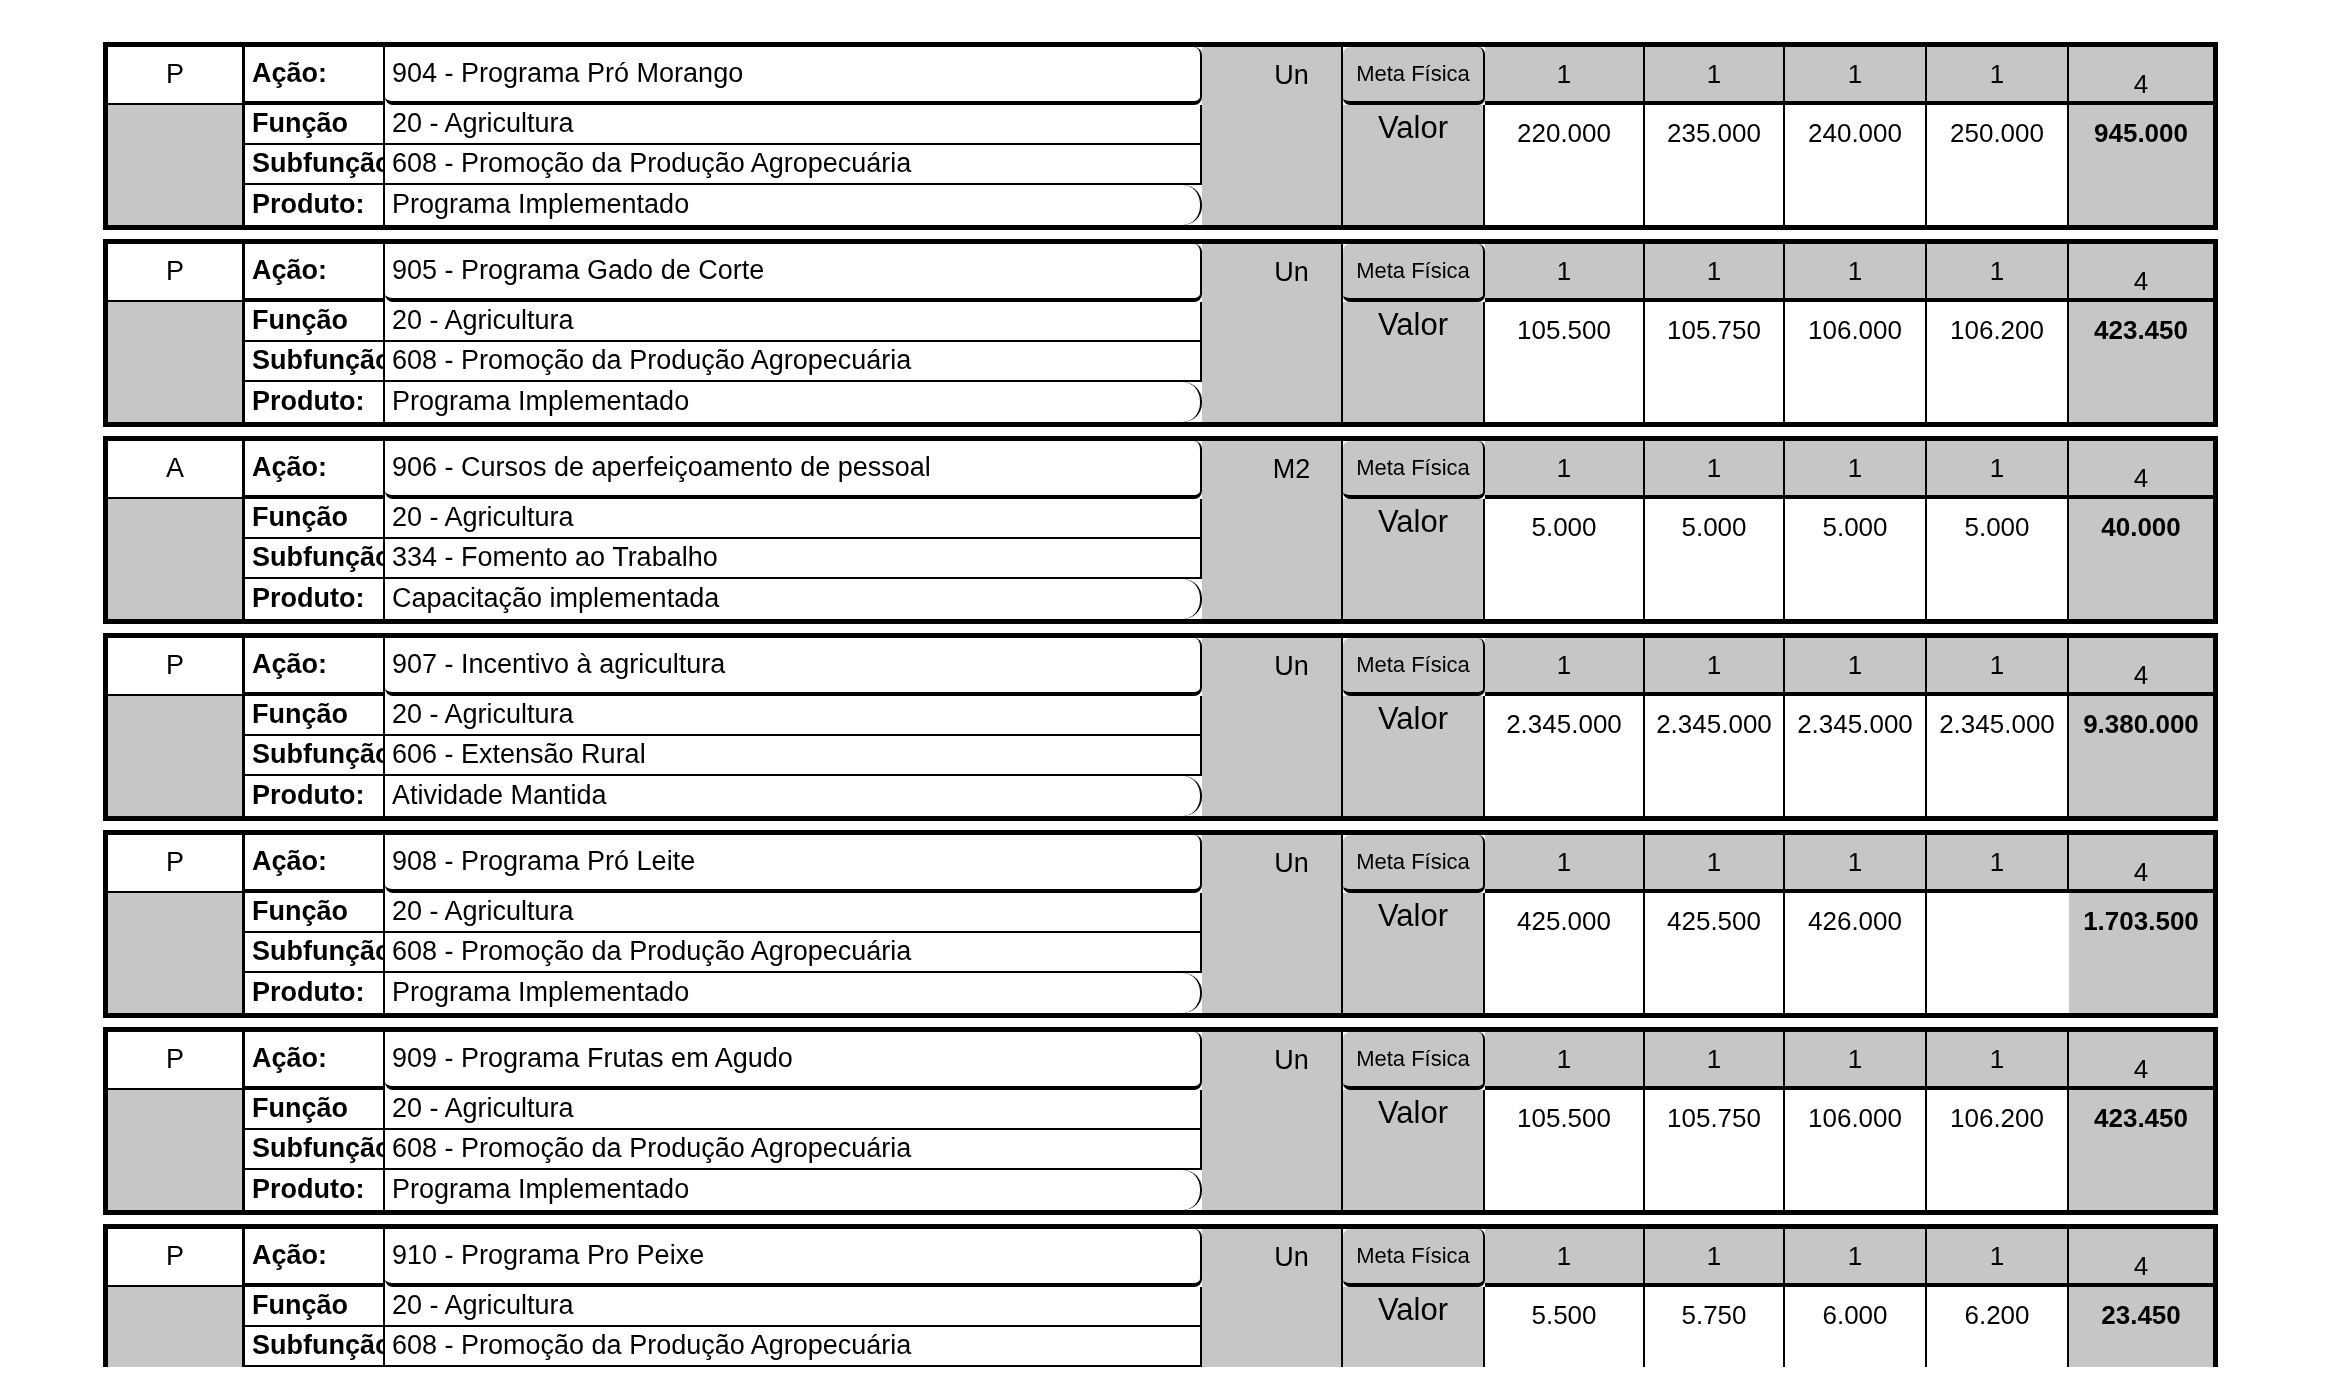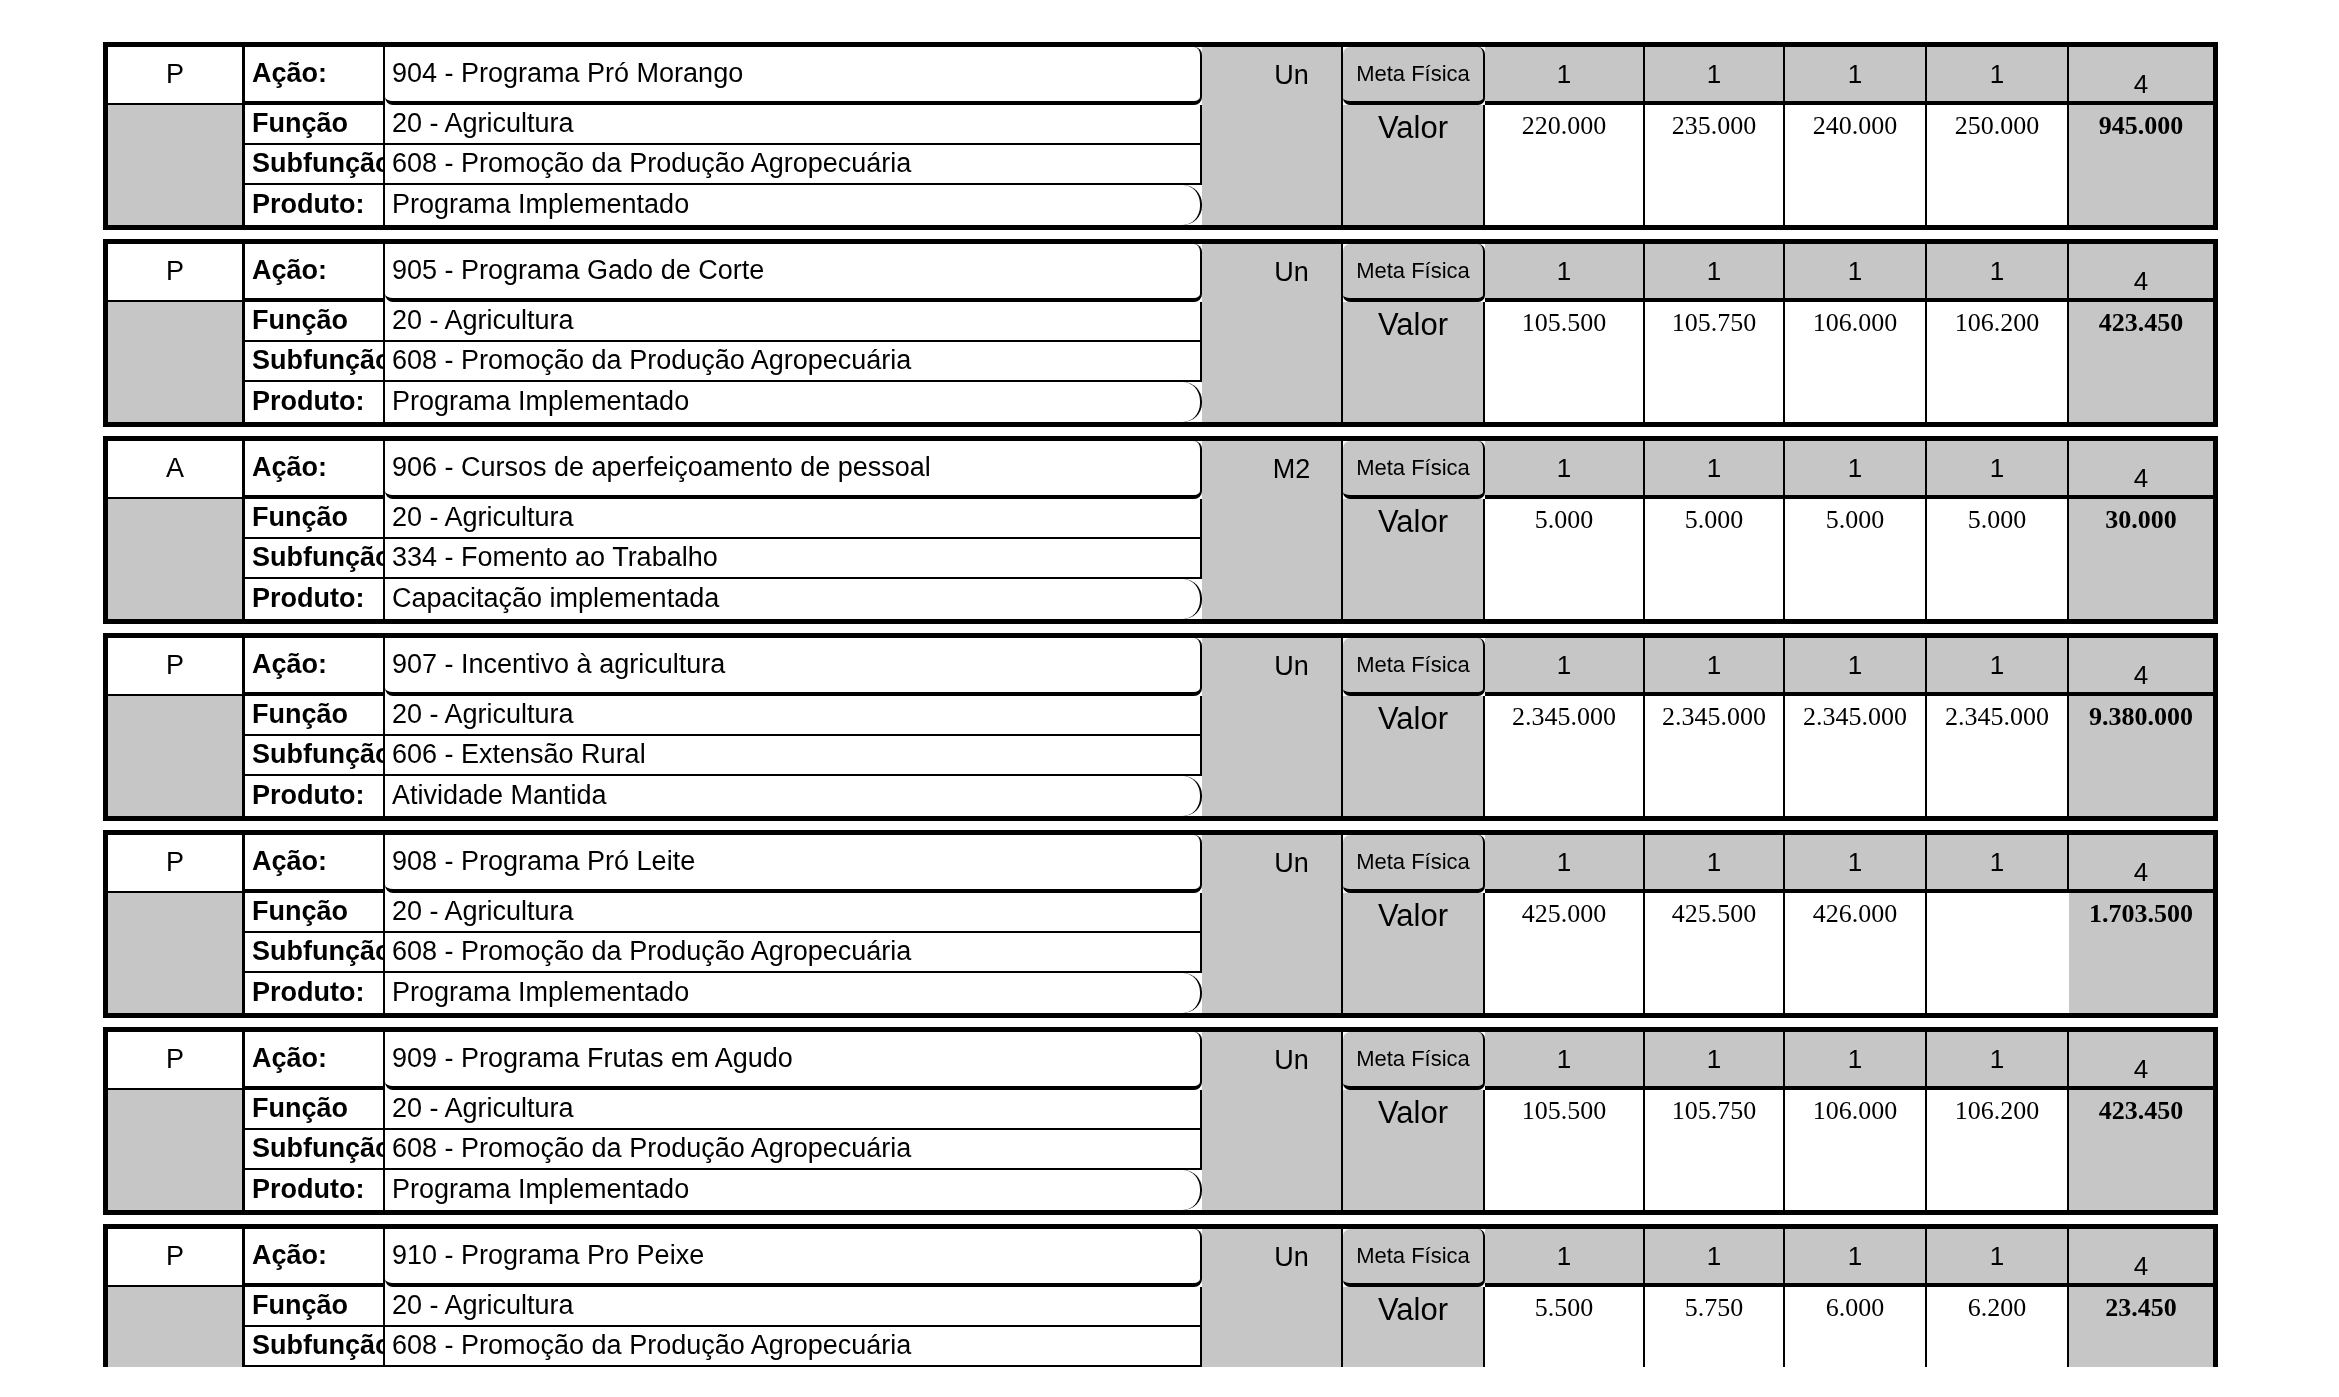--- a/index.html
+++ b/index.html
@@ -26,21 +26,21 @@
 
   .cell{
     box-sizing:border-box;display:flex;align-items:center;
     border:0 solid #000;background:#fff;
     font-size:27px;line-height:1.1;white-space:nowrap;overflow:hidden;
   }
   .g{background:#c6c6c6;}
   .bold{font-weight:bold;}
   .num{font-size:26px;justify-content:center;}
   .padl{padding-left:7px;}
-  .top{align-items:flex-start;padding-top:7px;font-family:Liberation Serif, serif;}
+  .top{align-items:flex-start;padding-top:14px;}
 
   
   .ind        {grid-column:1;grid-row:1;justify-content:center;border-right-width:3px;border-bottom-width:2px;}
   .ind-rest   {grid-column:1;grid-row:2/-1;border-right-width:3px;}
   .lab-acao   {grid-column:2;grid-row:1;border-right-width:2px;border-bottom-width:4px;}
   .desc-acao  {grid-column:3;grid-row:1;border-right-width:2px;border-bottom-width:4px;border-radius:8px;}
   .lab-fun    {grid-column:2;grid-row:2;border-right-width:2px;border-bottom-width:2px;}
   .desc-fun   {grid-column:3;grid-row:2;border-right-width:2px;border-bottom-width:2px;}
   .lab-sub    {grid-column:2;grid-row:3;border-right-width:2px;border-bottom-width:2px;}
   .desc-sub   {grid-column:3;grid-row:3;border-right-width:2px;border-bottom-width:2px;}
@@ -145,21 +145,21 @@
     <div class="cell mf-2 g num">1</div>
     <div class="cell mf-3 g num">1</div>
     <div class="cell mf-4 g num">1</div>
     <div class="cell mf-total g num">4</div>
 
     <div class="cell valor-label g">Valor</div>
     <div class="cell vv-1 num top">5.000</div>
     <div class="cell vv-2 num top">5.000</div>
     <div class="cell vv-3 num top">5.000</div>
     <div class="cell vv-4 num top">5.000</div>
-    <div class="cell valor-total g num top">30.000</div>
+    <div class="cell valor-total g num top">40.000</div>
   </div>
 
   <div class="block">
     <div class="cell ind">P</div>
     <div class="cell ind-rest g"></div>
 
     <div class="cell lab-acao bold padl">Ação:</div>
     <div class="cell desc-acao padl">907 - Incentivo à agricultura</div>
     <div class="cell lab-fun bold padl">Função</div>
     <div class="cell desc-fun padl">20 - Agricultura</div>

